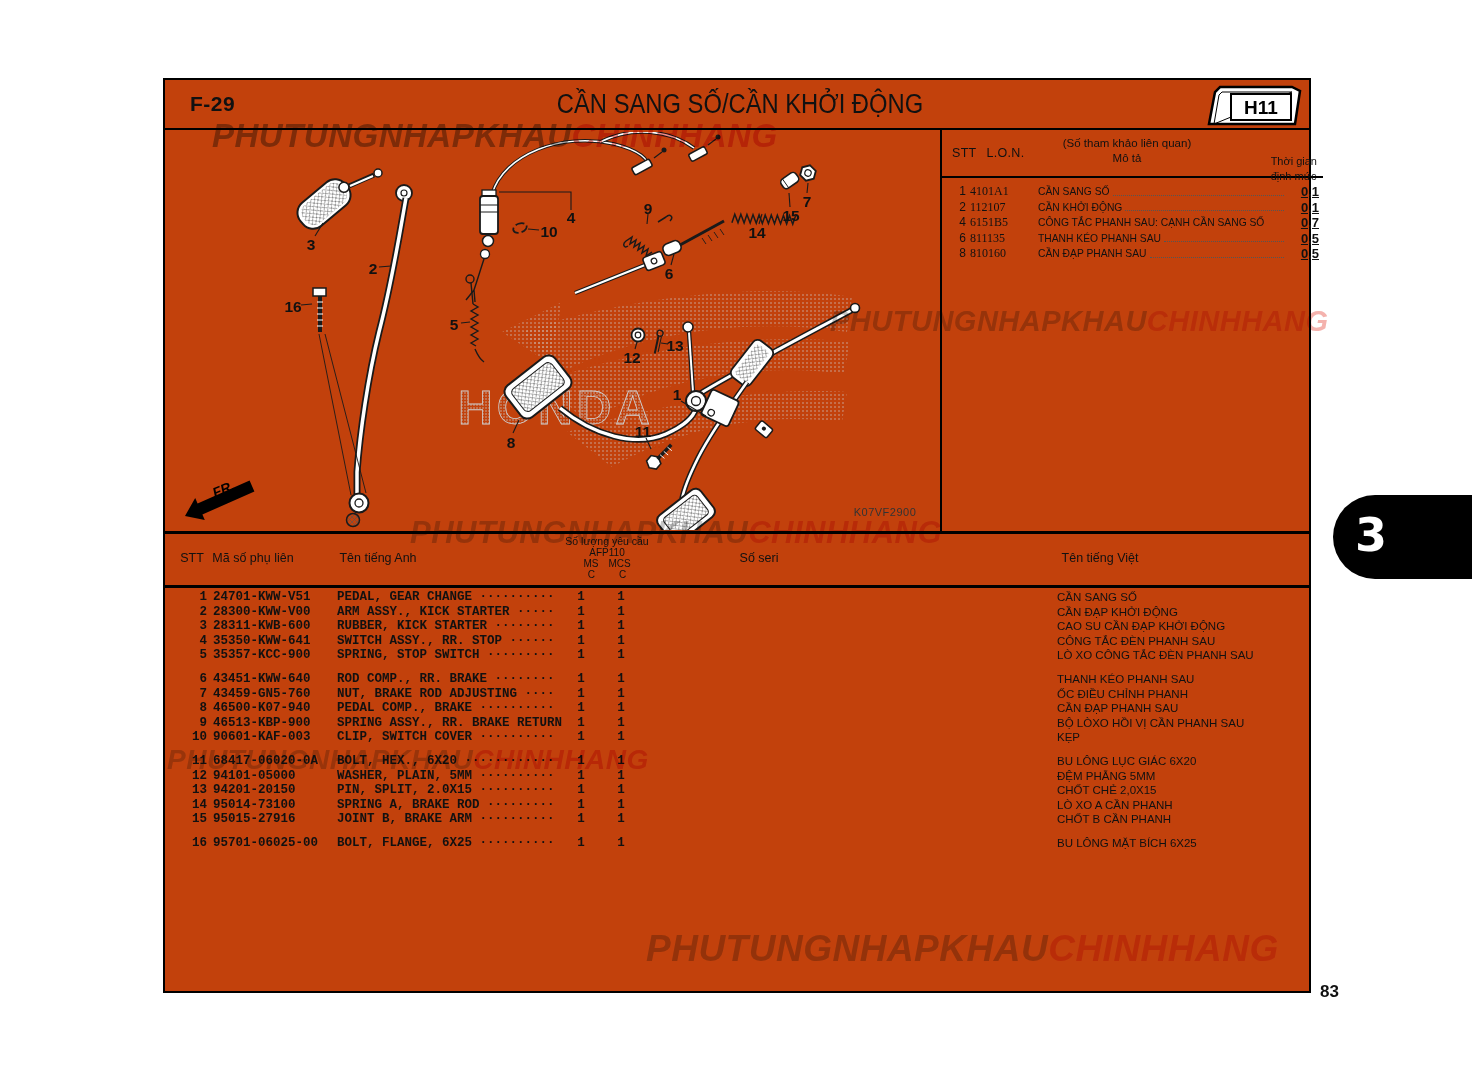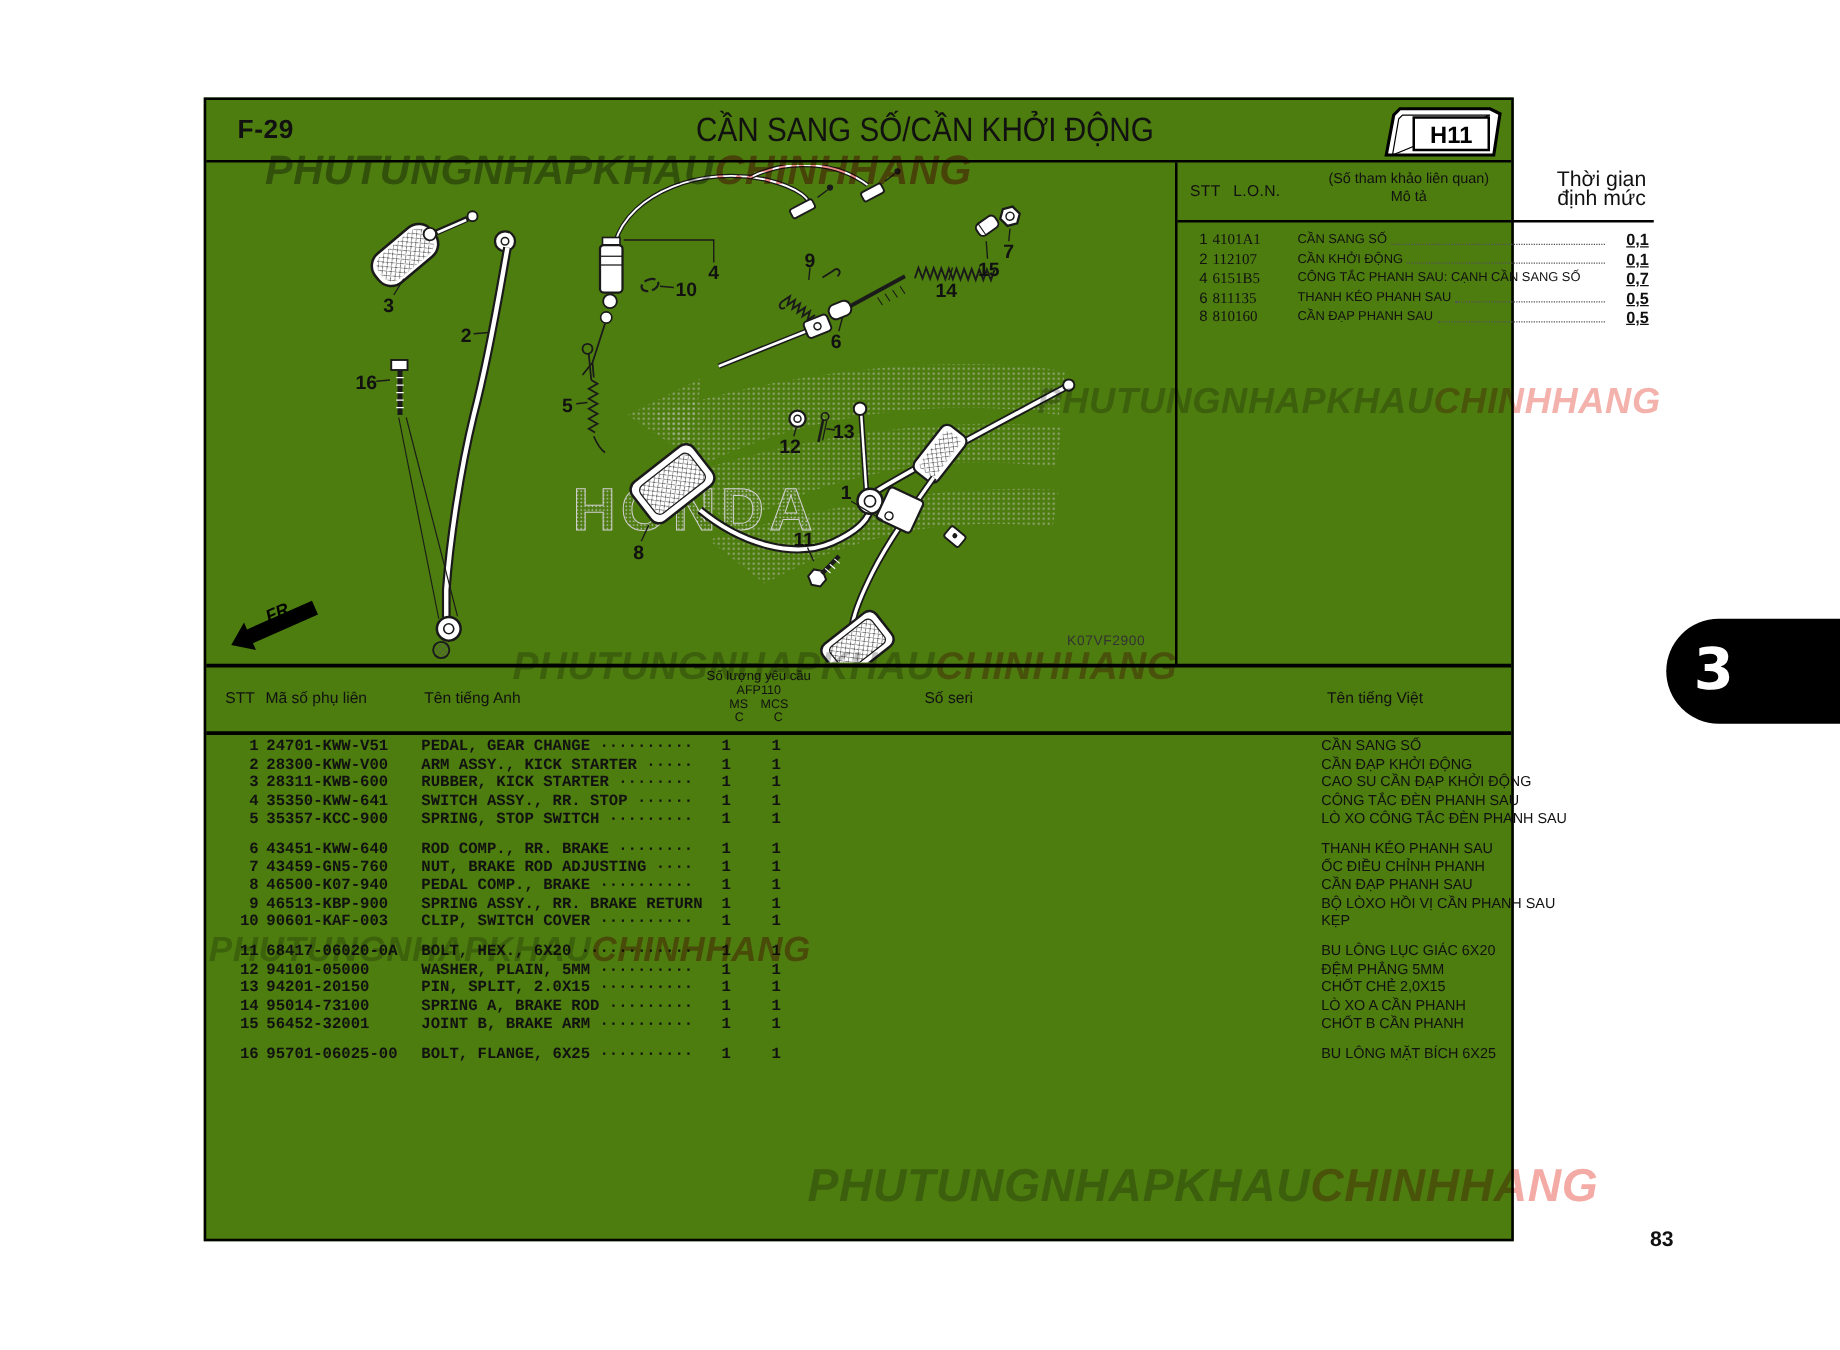--- a/index.html
+++ b/index.html
@@ -1,35 +1,35 @@
 <!DOCTYPE html>
 <html><head>
 <meta charset="utf-8">
 <style>
   html,body{margin:0;padding:0;background:#ffffff;}
   #page{position:relative;width:1472px;height:1080px;background:#fff;overflow:hidden;
         font-family:"Liberation Sans","DejaVu Sans",sans-serif;color:#111;}
   
-  #frame{position:absolute;left:163px;top:78px;width:1048px;height:915px;border:2.5px solid #000;box-sizing:border-box;background:#4d7c0f;}
+  #frame{position:absolute;left:163px;top:78px;width:1148px;height:915px;border:2.5px solid #000;box-sizing:border-box;background:#c2410c;}
   #head-band{position:absolute;left:0;top:0;width:100%;height:50px;border-bottom:2.5px solid #000;box-sizing:border-box;}
   #fig-code{position:absolute;left:25px;top:12px;font-size:21px;font-weight:bold;letter-spacing:.5px;}
   #title{position:absolute;left:315px;top:9px;width:520px;text-align:center;font-size:27px;font-weight:normal;
          transform:scaleX(.88);transform-origin:center;white-space:nowrap;}
   #badge{position:absolute;right:5px;top:5px;width:102px;height:41px;}
   
   #vdiv{position:absolute;left:775px;top:50px;width:2px;height:402px;background:#000;}
   #band-top{position:absolute;left:0;top:451px;width:100%;height:3px;background:#000;}
   #band-bot{position:absolute;left:0;top:505px;width:100%;height:2.5px;background:#000;}
   
   #reftab{position:absolute;left:777px;top:50px;width:371px;height:401px;font-size:11.5px;padding-left:10px;}
   #ref-head{position:absolute;left:0;top:0;width:100%;height:48px;border-bottom:2px solid #000;box-sizing:border-box;}
   .rh-sttlon{position:absolute;left:10px;top:16px;font-size:12.5px;letter-spacing:.3px;}
   .rh-sttlon .sp{display:inline-block;width:10px;}
   .rh-desc{position:absolute;left:80px;top:6px;width:210px;text-align:center;line-height:15px;font-size:11.5px;}
-  .rh-time{position:absolute;right:6px;top:6px;text-align:center;line-height:15px;font-size:17px;}
+  .rh-time{position:absolute;right:6px;top:24px;text-align:left;line-height:15px;font-size:11px;}
   #ref-rows{position:absolute;left:0;top:54px;width:100%;}
   .ref-row{display:flex;align-items:flex-end;height:15.5px;line-height:15.5px;}
   .ref-stt{width:24px;text-align:right;font-size:12px;flex:none;}
   .ref-lon{width:54px;margin-left:4px;font-size:12px;flex:none;font-family:Liberation Serif, serif;}
   .ref-desc{margin-left:14px;font-size:10.3px;white-space:nowrap;flex:none;}
   .ref-lead{flex:1;border-bottom:1.5px dotted #555;margin:0 3px 4px 3px;min-width:0;}
   .ref-lead.off{border-bottom:none;}
   .ref-time{width:32px;text-align:right;font-size:13px;font-weight:bold;flex:none;margin-right:4px;text-decoration:underline;}
   
   #ptab-head{position:absolute;left:0;top:454px;width:100%;height:51px;}
@@ -403,21 +403,21 @@
           <div class="prow"><span class="p-stt">7</span><span class="p-code">43459-GN5-760</span><span class="p-name">NUT, BRAKE ROD ADJUSTING ····</span><span class="p-q1">1</span><span class="p-q2">1</span><span class="p-viet">ỐC ĐIỀU CHỈNH PHANH</span></div>
           <div class="prow"><span class="p-stt">8</span><span class="p-code">46500-K07-940</span><span class="p-name">PEDAL COMP., BRAKE ··········</span><span class="p-q1">1</span><span class="p-q2">1</span><span class="p-viet">CẦN ĐẠP PHANH SAU</span></div>
           <div class="prow"><span class="p-stt">9</span><span class="p-code">46513-KBP-900</span><span class="p-name">SPRING ASSY., RR. BRAKE RETURN</span><span class="p-q1">1</span><span class="p-q2">1</span><span class="p-viet">BỘ LÒXO HỒI VỊ CẦN PHANH SAU</span></div>
           <div class="prow"><span class="p-stt">10</span><span class="p-code">90601-KAF-003</span><span class="p-name">CLIP, SWITCH COVER ··········</span><span class="p-q1">1</span><span class="p-q2">1</span><span class="p-viet">KẸP</span></div>
         </div>
         <div class="pgroup">
           <div class="prow"><span class="p-stt">11</span><span class="p-code">68417-06020-0A</span><span class="p-name">BOLT, HEX., 6X20 ············</span><span class="p-q1">1</span><span class="p-q2">1</span><span class="p-viet">BU LÔNG LỤC GIÁC 6X20</span></div>
           <div class="prow"><span class="p-stt">12</span><span class="p-code">94101-05000</span><span class="p-name">WASHER, PLAIN, 5MM ··········</span><span class="p-q1">1</span><span class="p-q2">1</span><span class="p-viet">ĐỆM PHẲNG 5MM</span></div>
           <div class="prow"><span class="p-stt">13</span><span class="p-code">94201-20150</span><span class="p-name">PIN, SPLIT, 2.0X15 ··········</span><span class="p-q1">1</span><span class="p-q2">1</span><span class="p-viet">CHỐT CHẺ 2,0X15</span></div>
           <div class="prow"><span class="p-stt">14</span><span class="p-code">95014-73100</span><span class="p-name">SPRING A, BRAKE ROD ·········</span><span class="p-q1">1</span><span class="p-q2">1</span><span class="p-viet">LÒ XO A CẦN PHANH</span></div>
-          <div class="prow"><span class="p-stt">15</span><span class="p-code">56452-32001</span><span class="p-name">JOINT B, BRAKE ARM ··········</span><span class="p-q1">1</span><span class="p-q2">1</span><span class="p-viet">CHỐT B CẦN PHANH</span></div>
+          <div class="prow"><span class="p-stt">15</span><span class="p-code">95015-27916</span><span class="p-name">JOINT B, BRAKE ARM ··········</span><span class="p-q1">1</span><span class="p-q2">1</span><span class="p-viet">CHỐT B CẦN PHANH</span></div>
         </div>
         <div class="pgroup">
           <div class="prow"><span class="p-stt">16</span><span class="p-code">95701-06025-00</span><span class="p-name">BOLT, FLANGE, 6X25 ··········</span><span class="p-q1">1</span><span class="p-q2">1</span><span class="p-viet">BU LÔNG MẶT BÍCH 6X25</span></div>
         </div>
       </div>
   </div>
 
   <div id="side-tab">
       <span>3</span>
     </div>

